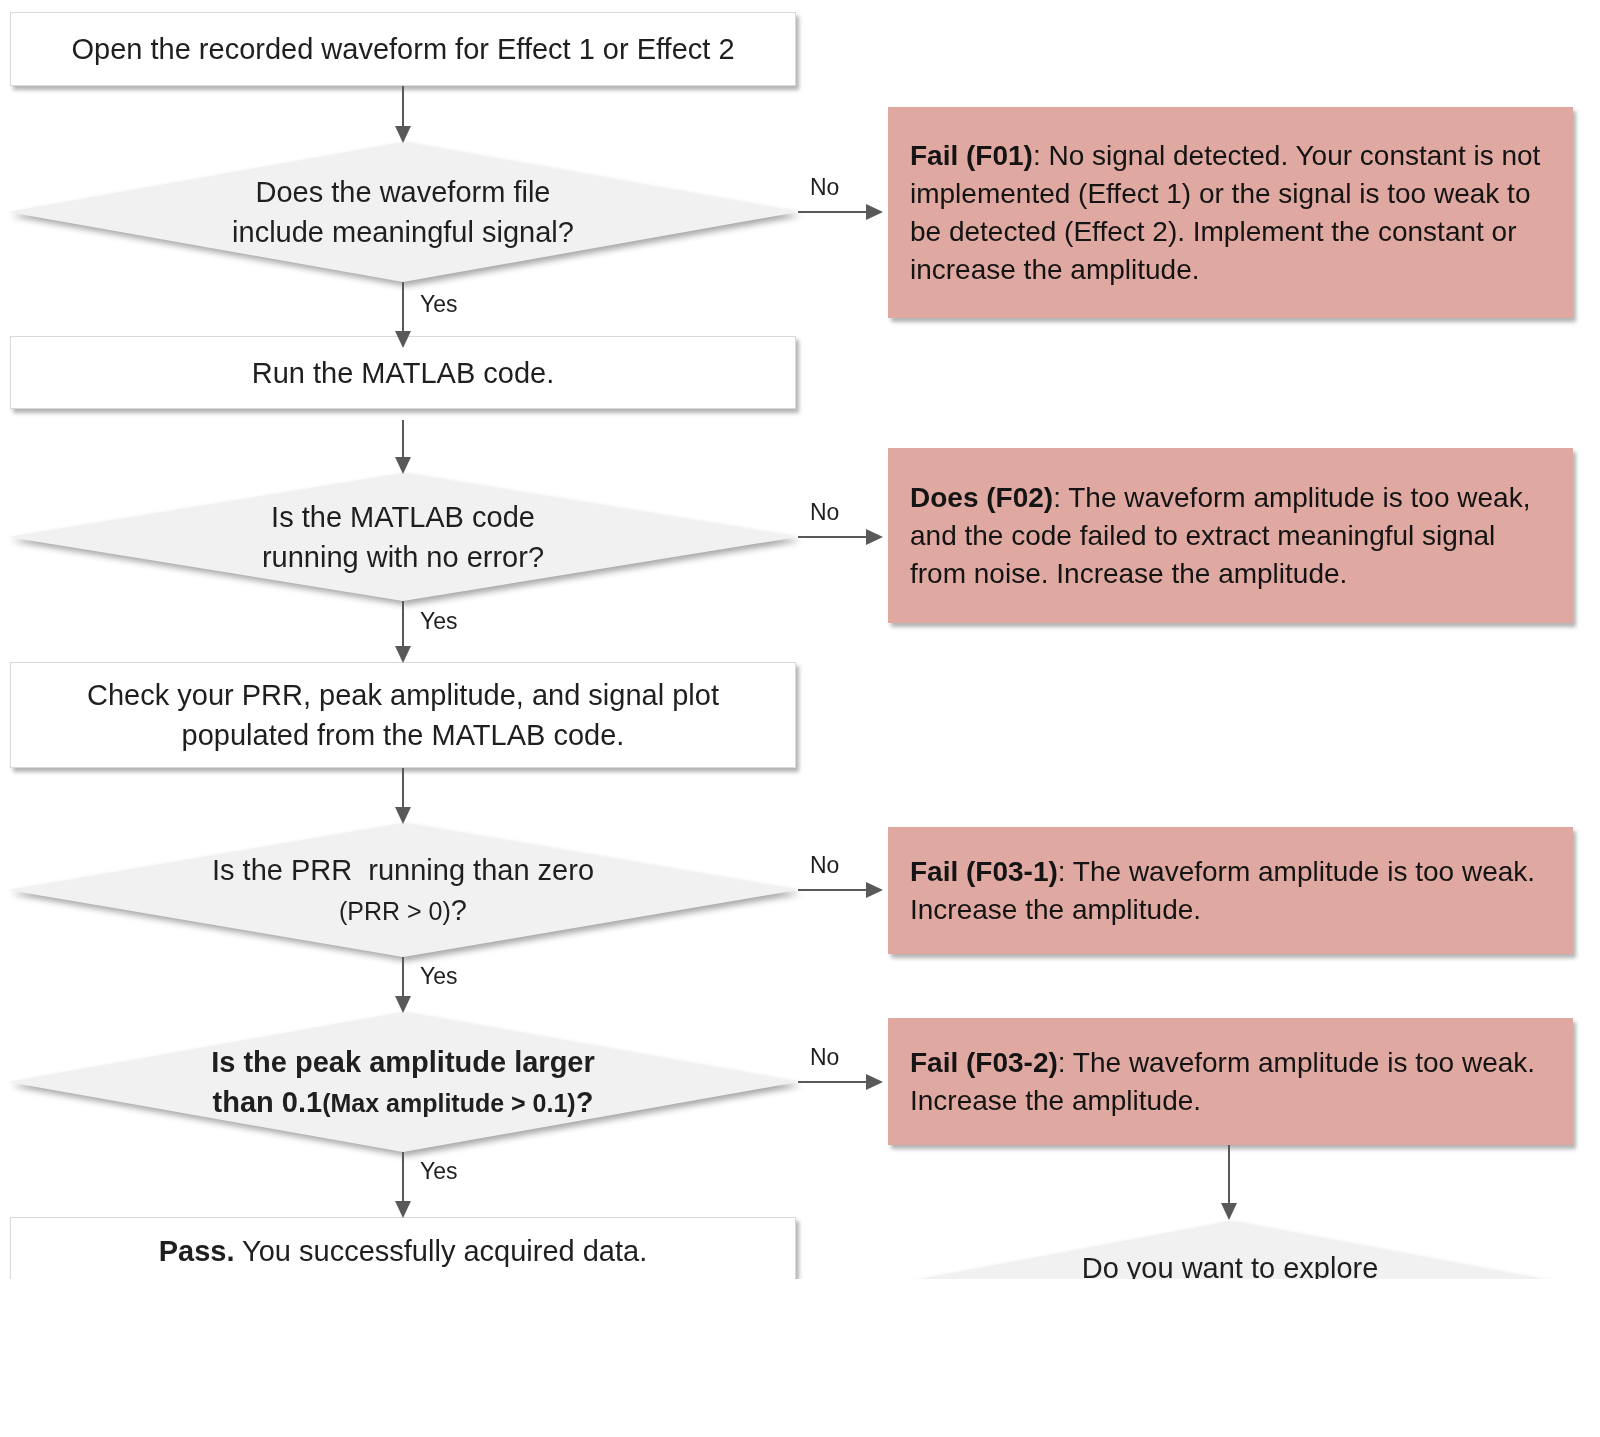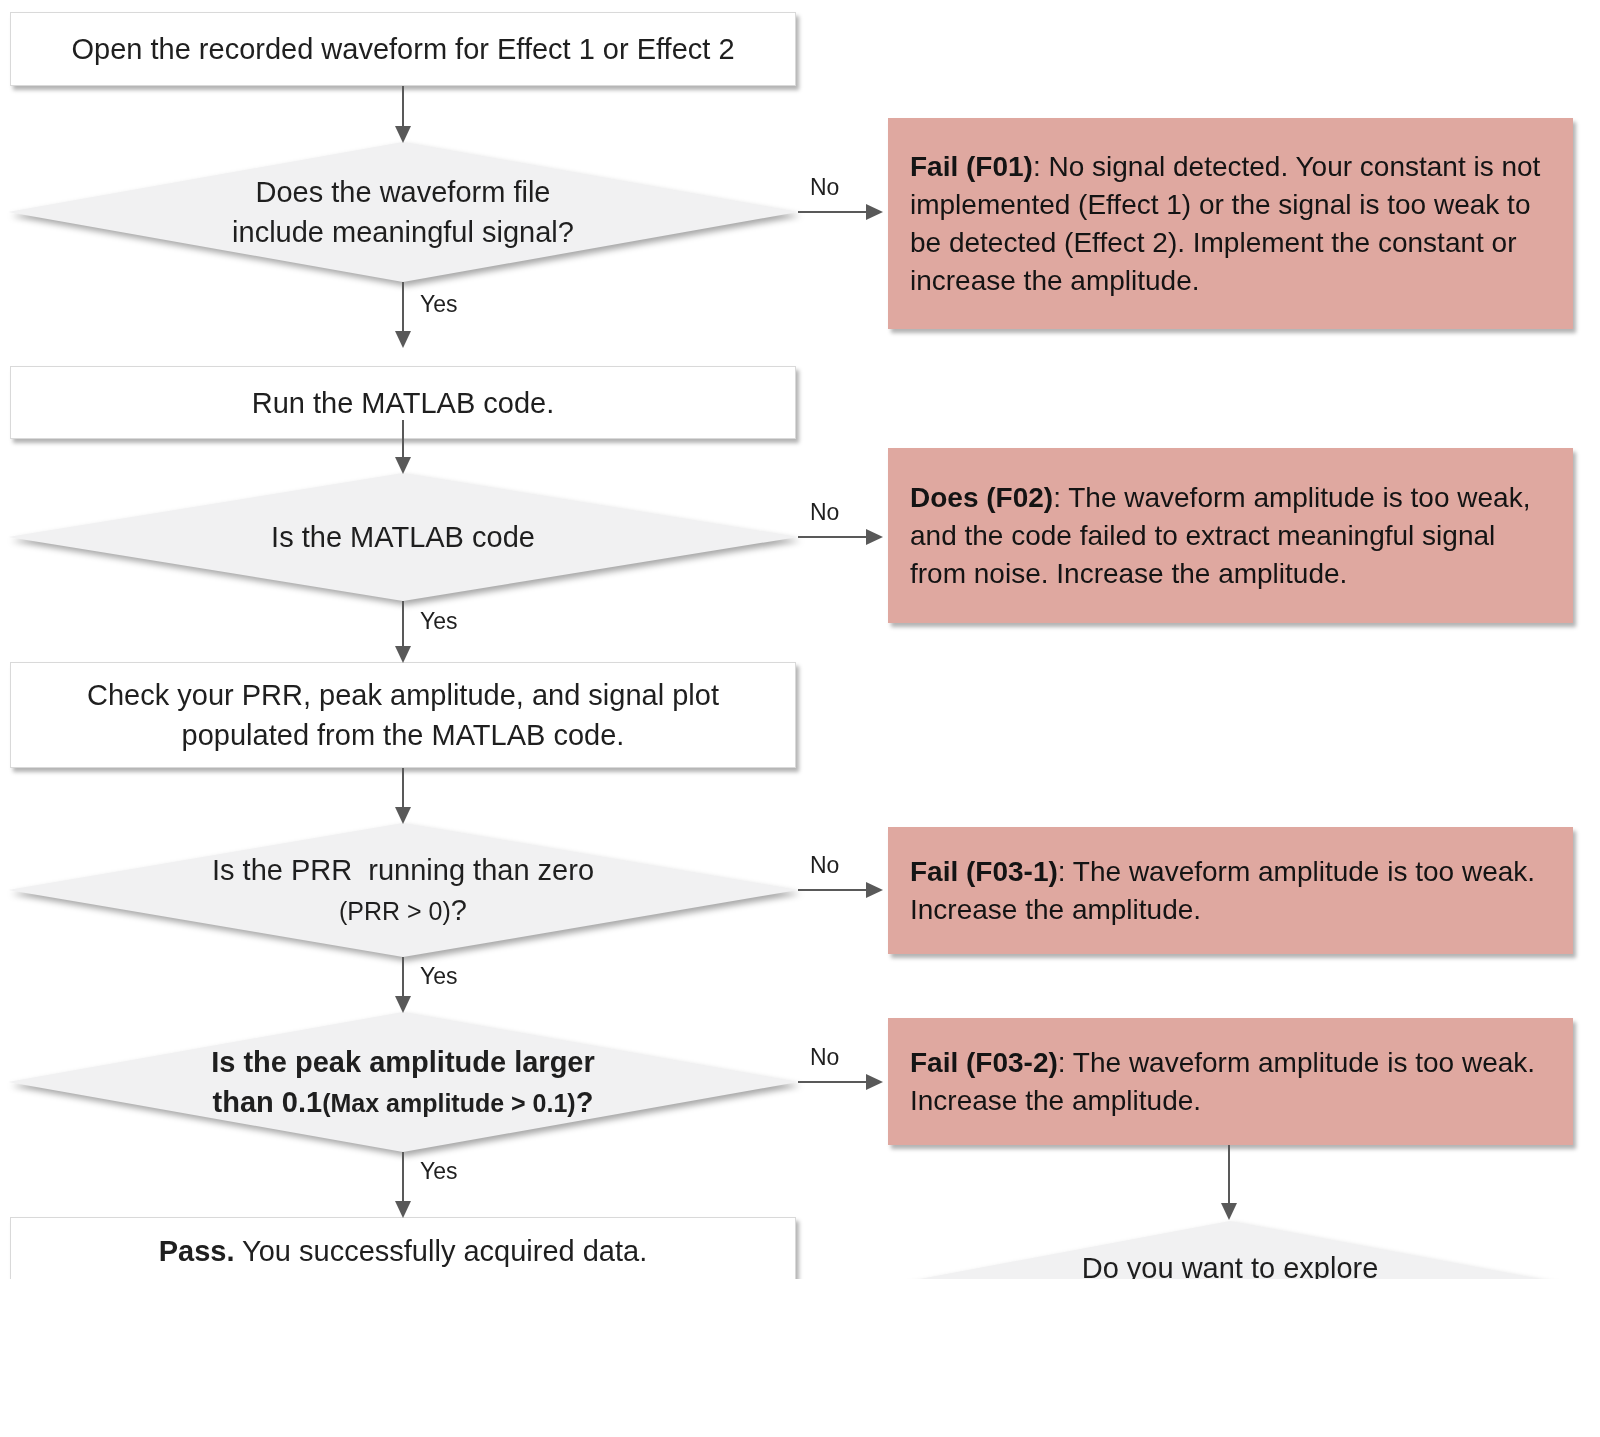--- a/index.html
+++ b/index.html
@@ -61,21 +61,21 @@
 </style>
 </head>
 <body>
 
 <div class="canvas">
 
   <div class="pbox" style="left:10px; top:12px; width:786px; height:74px;">
     <span>Open the recorded waveform for Effect 1 or Effect 2</span>
   </div>
 
-  <div class="pbox" style="left:10px; top:366px; width:786px; height:73px;">
+  <div class="pbox" style="left:10px; top:336px; width:786px; height:73px;">
     <span>Run the MATLAB code.</span>
   </div>
 
   <div class="pbox" style="left:10px; top:662px; width:786px; height:106px;">
     <span class="dline">Check your PRR, peak amplitude, and signal plot</span>
     <span class="dline">populated from the MATLAB code.</span>
   </div>
 
   <div class="pbox" style="left:10px; top:1217px; width:786px; height:68px;">
     <span><b>Pass.</b><span> You successfully acquired data.</span></span>
@@ -90,20 +90,21 @@
     <div class="dtext">
       <div class="dline">Does the waveform file</div>
       <div class="dline">include meaningful signal?</div>
     </div>
   </div>
 
   <div class="diamond" style="left:8px; top:473px; width:790px; height:128px;">
     <div class="shape"></div>
     <div class="dtext">
       <div class="dline">Is the MATLAB code</div>
+      <div class="dline">running with no error?</div>
     </div>
   </div>
 
   <div class="diamond" style="left:8px; top:823px; width:790px; height:134px;">
     <div class="shape"></div>
     <div class="dtext">
       <div class="dline">Is the PRR  running than zero</div>
       <div class="dline"><span class="small">(PRR &gt; 0)</span><span>?</span></div>
     </div>
   </div>
@@ -117,21 +118,21 @@
   </div>
 
   <div class="diamond" style="left:872px; top:1221px; width:716px; height:134px;">
     <div class="shape"></div>
     <div class="dtext">
       <div class="dline">Do you want to explore</div>
       <div class="dline">more?</div>
     </div>
   </div>
 
-  <div class="fbox" style="left:888px; top:107px; width:685px; height:211px;margin-top:11px;">
+  <div class="fbox" style="left:888px; top:107px; width:685px; height:211px;">
     <span><b>Fail (F01)</b><span>: No signal detected. Your constant is not implemented (Effect 1) or the signal is too weak to be detected (Effect 2). Implement the constant or increase the amplitude.</span></span>
   </div>
 
   <div class="fbox" style="left:888px; top:448px; width:685px; height:175px;">
     <span><b>Does (F02)</b><span>: The waveform amplitude is too weak, and the code failed to extract meaningful signal from noise. Increase the amplitude.</span></span>
   </div>
 
   <div class="fbox" style="left:888px; top:827px; width:685px; height:127px;">
     <span><b>Fail (F03-1)</b><span>: The waveform amplitude is too weak. Increase the amplitude.</span></span>
   </div>

